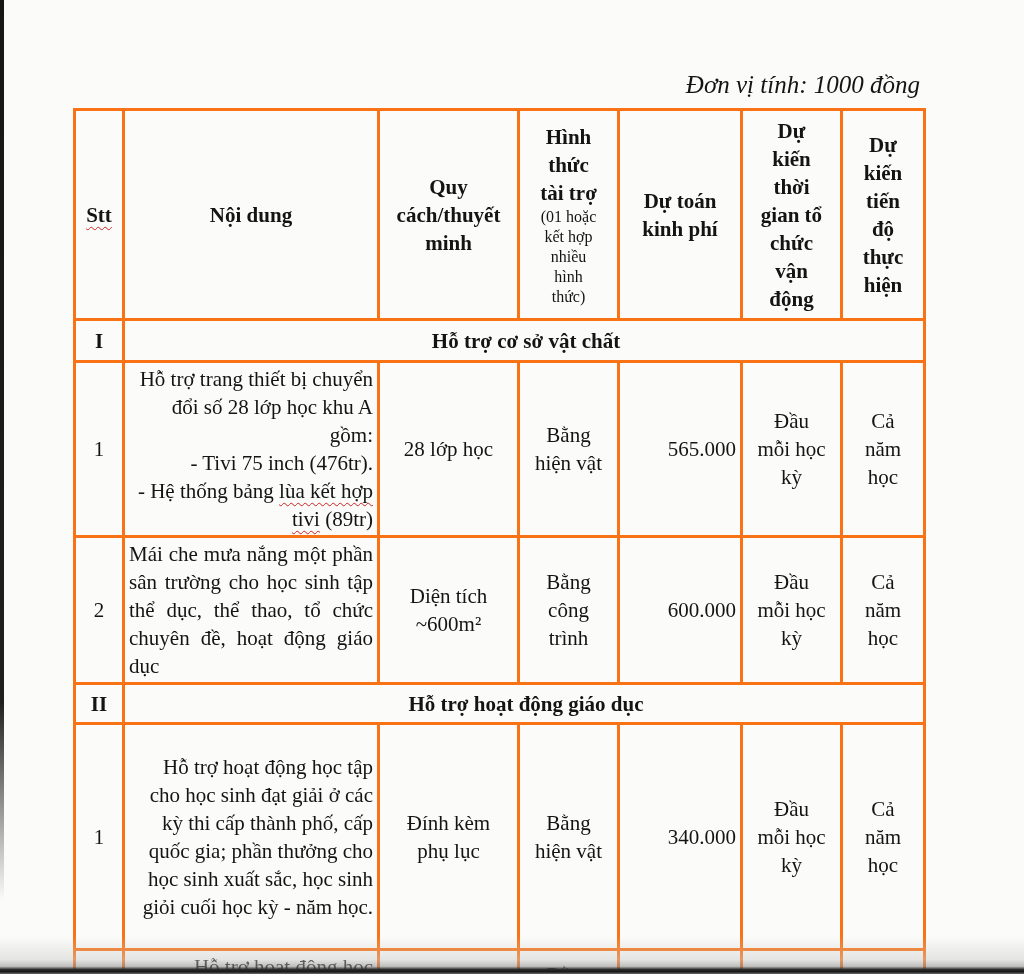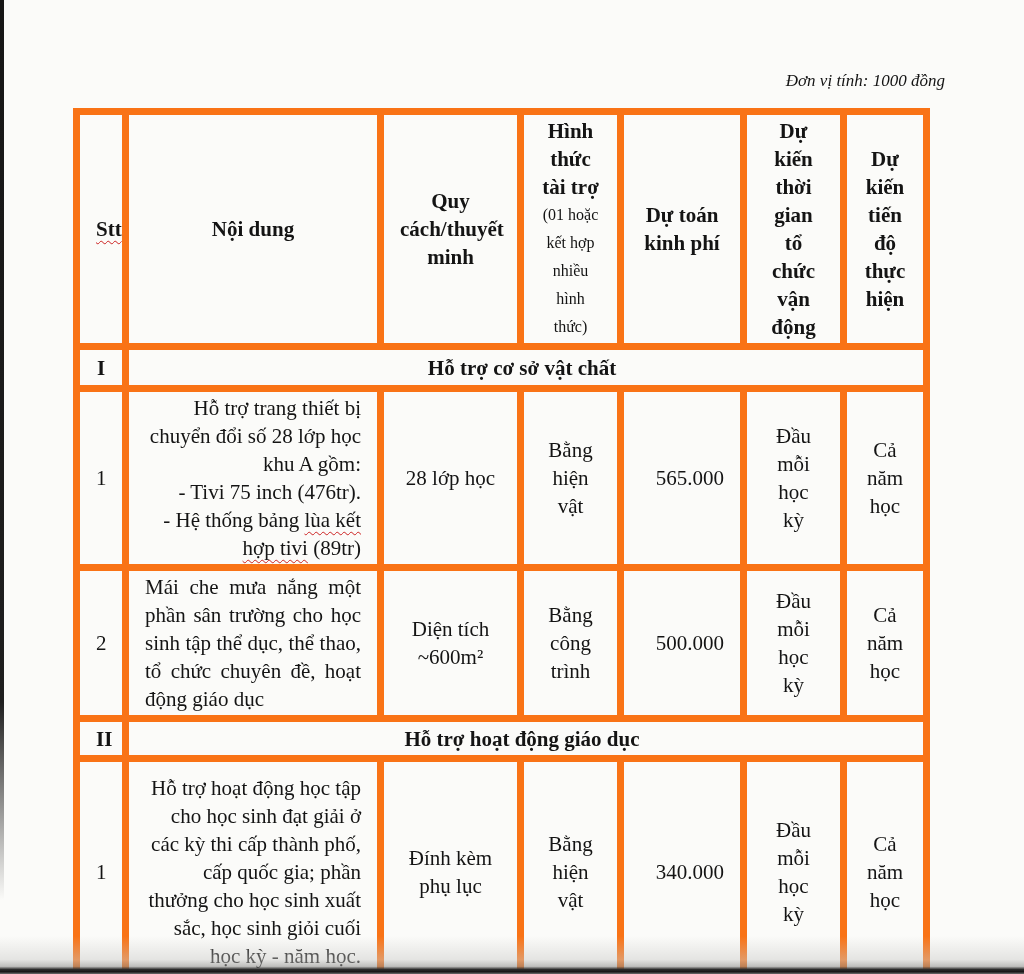--- a/index.html
+++ b/index.html
@@ -26,45 +26,45 @@
       #2b2b2b 88%, #161616 94%, #6e6e6e 100%);
     pointer-events: none;
   }
 
   .doc-heading {
     position: absolute; left: 141px; top: 30px;
     font-size: 22px; font-weight: bold; letter-spacing: 0.2px;
     white-space: pre-line;
   }
   .unit-note {
-    position: absolute; right: 79px; top: 71px;
-    font-size: 17px; font-style: italic;
+    position: absolute; right: 104px; top: 71px;
+    font-size: 25px; font-style: italic;
     white-space: pre-line;
   }
 
   table.main {
     position: absolute; left: 73px; top: 108px;
     width: 850px; table-layout: fixed;
     border-collapse: collapse;
     border: 2px solid #2e2e2e;
     font-size: 21px; line-height: 28px;
   }
   table.main td {
-    border: 7px solid #f97316;
-    padding: 2px 16px;
+    border: 3px solid #f97316;
+    padding: 2px 4px;
     vertical-align: middle;
     overflow: hidden;
   }
   .ws { white-space: pre-line; }
 
   tr.header-row td {
     text-align: center; font-weight: bold;
   }
   .hdr-sub {
-    font-weight: normal; font-size: 16px; line-height: 28px;
+    font-weight: normal; font-size: 16px; line-height: 20px;
     white-space: pre-line;
   }
 
   td.c-stt { text-align: center; }
   td.c-content { text-align: right; padding-left: 8px; padding-right: 6px; }
   td.c-content.justify { text-align: justify; }
   td.c-center { text-align: center; }
   td.c-money { text-align: right; padding-right: 10px; }
 
   tr.section-row td { font-weight: bold; }
@@ -161,21 +161,21 @@
       </tr>
 
       <tr style="height:146px">
         <td class="c-stt">2</td>
         <td class="c-content justify">Mái che mưa nắng một phần sân trường cho học sinh tập thể dục, thể thao, tổ chức chuyên đề, hoạt động giáo dục</td>
         <td class="c-center ws">Diện tích
 ~600m²</td>
         <td class="c-center ws">Bằng
 công
 trình</td>
-        <td class="c-money">500.000</td>
+        <td class="c-money">600.000</td>
         <td class="c-center ws">Đầu
 mỗi học
 kỳ</td>
         <td class="c-center ws">Cả
 năm
 học</td>
       </tr>
 
       <tr class="section-row" style="height:40px">
         <td class="c-stt">II</td>

